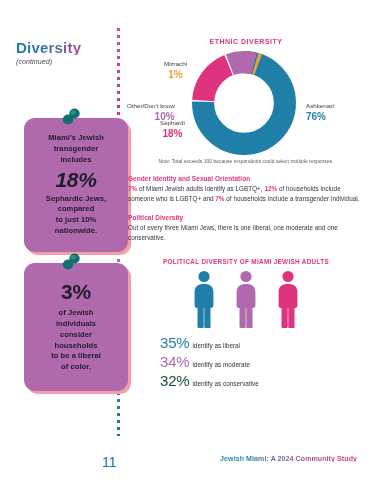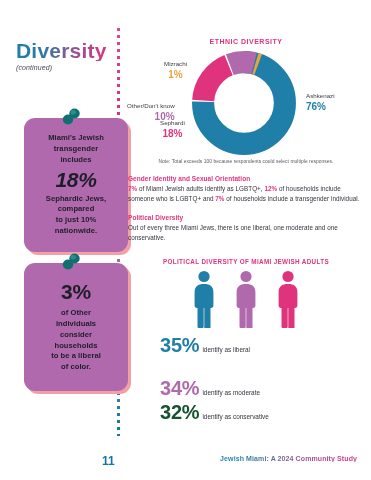--- a/index.html
+++ b/index.html
@@ -10,21 +10,21 @@
   .page{position:absolute;inset:0;background:#fff;}
 
   
   .divider{position:absolute;left:117px;top:28px;width:3px;height:408px;
     background:linear-gradient(to bottom,#e84393 0%,#d63384 18%,#b8548f 42%,#6f8fb0 70%,#14769e 100%);
     -webkit-mask-image:repeating-linear-gradient(to bottom,#000 0 3px,transparent 3px 7px);
             mask-image:repeating-linear-gradient(to bottom,#000 0 3px,transparent 3px 7px);}
 
   
   .head{position:absolute;left:16px;top:40px;width:96px;}
-  .title{font-size:21px;font-weight:bold;line-height:1;letter-spacing:.2px;
+  .title{font-size:15px;font-weight:bold;line-height:1;letter-spacing:.2px;
     background:linear-gradient(100deg,#1f7fa8 0%,#2d79a6 30%,#9b4f93 62%,#e0337e 100%);
     -webkit-background-clip:text;background-clip:text;color:transparent;}
   .subtitle{font-size:7px;font-style:italic;color:#4a4a55;margin-top:3px;letter-spacing:.1px;}
 
   
   .card{position:absolute;left:24px;width:90px;border-radius:11px;
     background:#b069ad;box-shadow:3px 3px 0 0 #f2a0a6;
     color:#1e1e28;text-align:center;
     display:flex;flex-direction:column;align-items:center;justify-content:center;}
   .card.one{top:118px;height:118px;padding:8px 7px;}
@@ -50,45 +50,45 @@
 
   .lbl{position:absolute;font-size:6.2px;color:#3b3b45;line-height:1.1;white-space:nowrap;}
   .lbl .pct{font-size:10px;font-weight:bold;line-height:1.15;display:block;margin-top:1px;}
 
   .lbl.mizrachi{left:36px;top:14px;text-align:center;}
   .lbl.mizrachi .pct{color:#e8a33d;}
   .lbl.other{left:-1px;top:24px;text-align:right;margin-top:32px;}
   .lbl.other .pct{color:#b069ad;}
   .lbl.sephardi{left:32px;top:73px;text-align:center;}
   .lbl.sephardi .pct{color:#e0337e;}
-  .lbl.ashkenazi{left:178px;top:46px;text-align:left;}
+  .lbl.ashkenazi{left:178px;top:56px;text-align:left;}
   .lbl.ashkenazi .pct{color:#1f7fa8;}
 
   .note{font-size:4.9px;color:#5a5a63;text-align:center;margin:2px 0 0;letter-spacing:.05px;}
 
   
   .sec{margin-top:11px;}
   .sec h3{margin:0 0 2px;font-size:6.5px;font-weight:bold;color:#e0337e;letter-spacing:.05px;}
   .sec p{margin:0;font-size:6.3px;line-height:1.52;color:#33333c;letter-spacing:.04px;}
   .hl{color:#e0337e;font-weight:bold;}
 
   
   .ppl-title{font-size:6.3px;font-weight:bold;letter-spacing:.35px;color:#e0337e;
     text-align:center;margin:16px 0 5px;}
   .people{display:flex;justify-content:center;gap:14px;}
 
   .stats{margin:7px 0 0;padding-left:32px;}
   .stat{display:flex;align-items:baseline;margin-bottom:4px;}
-  .stat .num{font-size:20px;font-weight:bold;line-height:1;letter-spacing:-.2px;}
+  .stat .num{font-size:15px;font-weight:normal;line-height:1;letter-spacing:-.2px;}
   .stat .txt{font-size:6.4px;color:#33333c;margin-left:3px;}
-  .n1{color:#1f7fa8;} .n2{color:#b069ad;margin-top:19px;} .n3{color:#14532d;}
+  .n1{color:#1f7fa8;} .n2{color:#b069ad;} .n3{color:#14532d;}
 
   
   .footer{position:absolute;left:0;right:0;bottom:12px;height:14px;}
-  .pageno{position:absolute;left:102px;top:0;font-size:12px;font-weight:bold;color:#14769e;}
+  .pageno{position:absolute;left:102px;top:0;font-size:14px;font-weight:normal;color:#14769e;}
   .foot-title{position:absolute;right:14px;top:1px;font-size:7px;font-weight:bold;
     letter-spacing:.1px;
     background:linear-gradient(100deg,#1f7fa8 0%,#2d79a6 22%,#9b4f93 58%,#e0337e 100%);
     -webkit-background-clip:text;background-clip:text;color:transparent;}
 </style>
 </head>
 <body>
 
 <div class="page">
 
@@ -110,21 +110,21 @@
     <p>nationwide.</p>
   </div>
   <svg class="pin p1" viewBox="0 0 22 18">
     <ellipse cx="8" cy="11.5" rx="5.2" ry="5" fill="#11706f"></ellipse>
     <ellipse cx="14.5" cy="5.5" rx="5.2" ry="5" fill="#11706f"></ellipse>
     <ellipse cx="13.2" cy="4.2" rx="2.6" ry="2.3" fill="#2d8f8d"></ellipse>
   </svg>
 
   <div class="card two">
     <div class="big">3%</div>
-    <p>of Other</p>
+    <p>of Jewish</p>
     <p>individuals</p>
     <p>consider</p>
     <p>households</p>
     <p>to be a liberal</p>
     <p>of color.</p>
   </div>
   <svg class="pin p2" viewBox="0 0 22 18">
     <ellipse cx="8" cy="11.5" rx="5.2" ry="5" fill="#11706f"></ellipse>
     <ellipse cx="14.5" cy="5.5" rx="5.2" ry="5" fill="#11706f"></ellipse>
     <ellipse cx="13.2" cy="4.2" rx="2.6" ry="2.3" fill="#2d8f8d"></ellipse>

